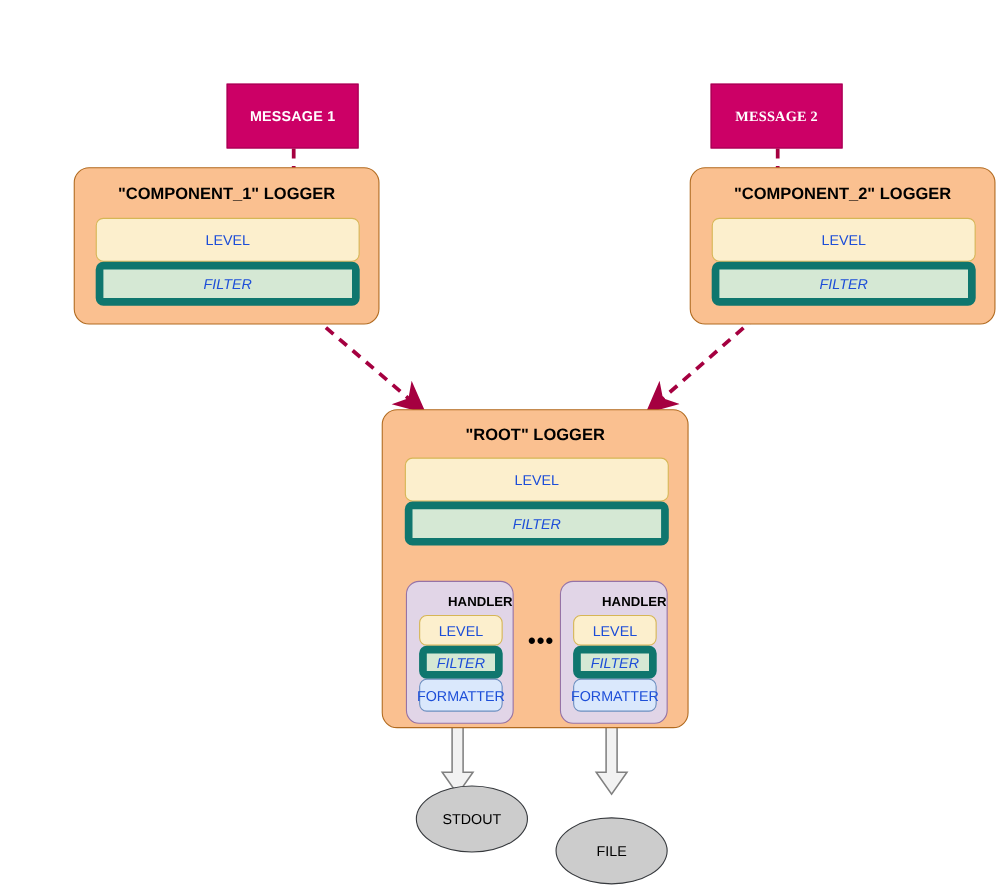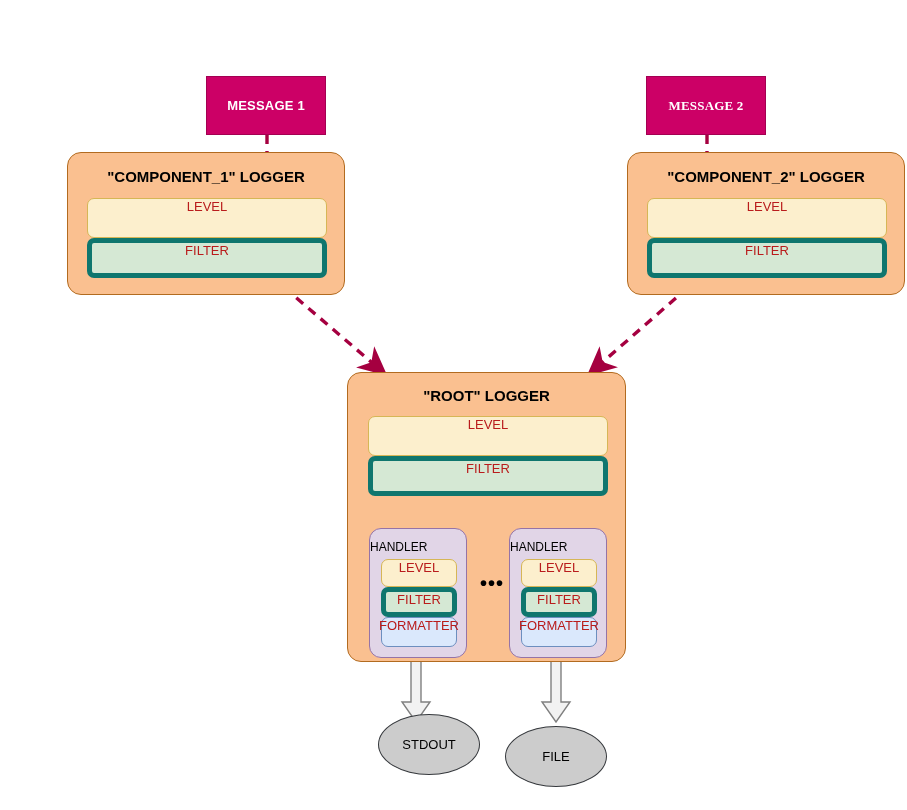--- a/index.html
+++ b/index.html
@@ -54,51 +54,53 @@
     text-align: center;
     width: 100%;
     position: absolute;
     left: 0;
   }
   
   .bar {
     position: absolute;
     box-sizing: border-box;
     display: flex;
+    align-items: center;
     justify-content: center;
     font-size: 13px;
-    color: #b91c1c;
+    color: #1d4ed8;
     border-radius: 7px;
   }
   .bar-level {
     background: #FCEFCD;
     border: 1px solid #D6B656;
   }
   .bar-filter {
     background: #D5E8D4;
-    border: 5px solid #0f766e;
+    border: 7px solid #0f766e;
+    font-style: italic;
   }
   .bar-formatter {
     background: #DAE8FC;
     border: 1px solid #6C8EBF;
   }
   
   .handler-box {
     position: absolute;
     box-sizing: border-box;
     background: #E1D5E7;
     border: 1px solid #9673A6;
     border-radius: 12px;
   }
   .handler-title {
     position: absolute;
     left: 0;
     width: 100%;
-    text-align: left;
-    font-weight: normal;
+    text-align: right;
+    font-weight: bold;
     font-size: 12px;
     color: #000000;
   }
   
   .ellipsis {
     position: absolute;
     font-weight: bold;
     font-size: 20px;
     line-height: 1;
     color: #000000;
@@ -215,17 +217,17 @@
       <div class="bar bar-formatter" style="left:11px; top:88px; width:76px; height:30px;">
         <span>FORMATTER</span>
       </div>
     </div>
   </div>
 
   <div class="out-ellipse" style="left:378px; top:714px; width:102px; height:61px;">
     <span>STDOUT</span>
   </div>
 
-  <div class="out-ellipse" style="left:505px; top:726px; width:102px; height:61px;">
+  <div class="out-ellipse" style="left:505px; top:743px; width:102px; height:61px;">
     <span>FILE</span>
   </div>
 
 </div>
 
 </body></html>

